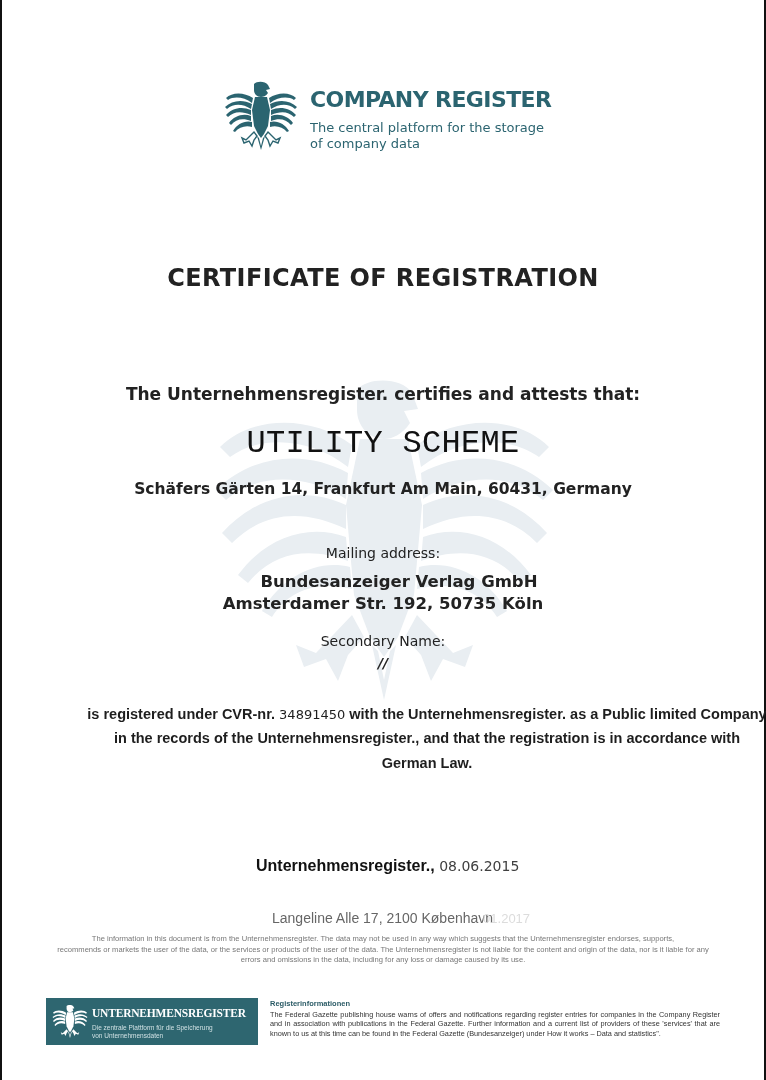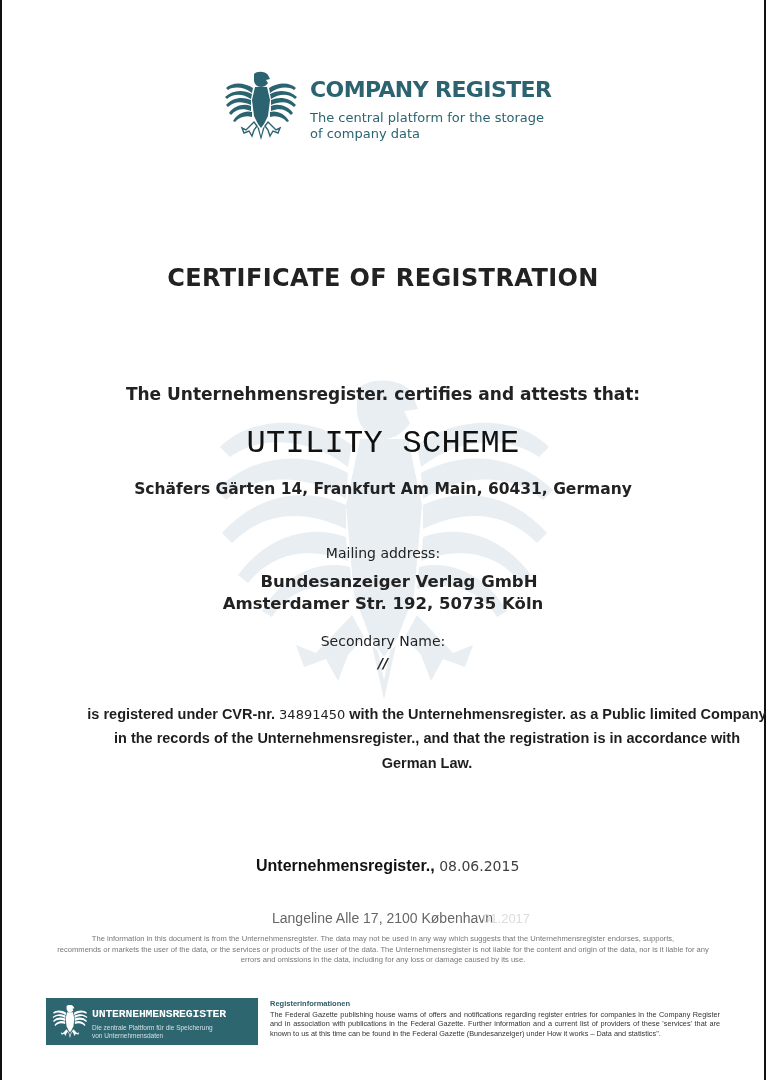--- a/index.html
+++ b/index.html
@@ -2,21 +2,21 @@
 <html><head>
 <meta charset="utf-8">
 <style>
   html, body { margin: 0; padding: 0; background: #ffffff; }
   body { width: 766px; height: 1080px; position: relative; overflow: hidden; font-family: "DejaVu Sans", sans-serif; color: #1e1e1e; }
   .page { position: absolute; left: 0; top: 0; width: 766px; height: 1080px; background: #fff; }
   .edge-left { position: absolute; left: 0; top: 0; width: 2px; height: 1080px; background: #111; }
   .edge-right { position: absolute; right: 0; top: 0; width: 2px; height: 1080px; background: #111; }
 
   
-  .logo { position: absolute; left: 224px; top: 70px; width: 330px; height: 75px; }
+  .logo { position: absolute; left: 224px; top: 80px; width: 330px; height: 75px; }
   .logo-eagle { position: absolute; left: 0; top: 0; width: 74px; height: 72px; }
   .logo-title { position: absolute; left: 86px; top: 7px; font-family: "DejaVu Sans", sans-serif; font-weight: bold; font-size: 22px; letter-spacing: -0.6px; color: #2b6470; white-space: nowrap; }
   .logo-sub { position: absolute; left: 86px; top: 40px; font-family: "DejaVu Sans", sans-serif; font-size: 13px; line-height: 16px; color: #2b6470; width: 240px; }
 
   .center { position: absolute; left: 0; width: 766px; text-align: center; white-space: nowrap; }
 
   .title { top: 264px; font-family: "DejaVu Sans", sans-serif; font-weight: bold; font-size: 24px; letter-spacing: 0.4px; color: #222; }
 
   .watermark { position: absolute; left: 212px; top: 375px; width: 345px; height: 330px; opacity: 1; }
 
@@ -39,21 +39,21 @@
   .sig-date { font-family: "DejaVu Sans", sans-serif; font-weight: normal; font-size: 14px; color: #404040; }
 
   .loc { top: 910px; left: 272px; width: auto; text-align: right; font-family: "Liberation Sans", sans-serif; font-size: 14px; color: #666; }
   .loc-ghost { color: #dcdcdc; font-size: 13px; margin-left: -10px; }
 
   .disclaimer { position: absolute; left: 48px; top: 934px; width: 670px; text-align: center; font-family: "Liberation Sans", sans-serif; font-size: 7.6px; line-height: 10.5px; color: #777; }
 
   
   .badge { position: absolute; left: 46px; top: 998px; width: 212px; height: 47px; background: #2e6670; }
   .badge-eagle { position: absolute; left: 6px; top: 5px; width: 36px; height: 37px; }
-  .badge-title { position: absolute; left: 46px; top: 9px; font-family: Liberation Mono, monospace; font-weight: bold; font-size: 11.5px; color: #fff; letter-spacing: -0.2px; white-space: nowrap; }
+  .badge-title { position: absolute; left: 46px; top: 9px; font-family: Liberation Serif, serif; font-weight: bold; font-size: 11.5px; color: #fff; letter-spacing: -0.2px; white-space: nowrap; }
   .badge-sub { position: absolute; left: 46px; top: 26px; font-family: "Liberation Sans", sans-serif; font-size: 6.5px; line-height: 8px; color: #cfe0e3; width: 160px; }
 
   .reginfo { position: absolute; left: 270px; top: 999px; width: 450px; font-family: "Liberation Sans", sans-serif; }
   .reginfo-title { font-weight: bold; font-size: 7.5px; color: #2b5b66; margin-bottom: 2px; }
   .reginfo-body { font-size: 7.3px; line-height: 9.3px; color: #333; text-align: justify; }
 </style>
 </head>
 <body>
 
 <div class="page">

